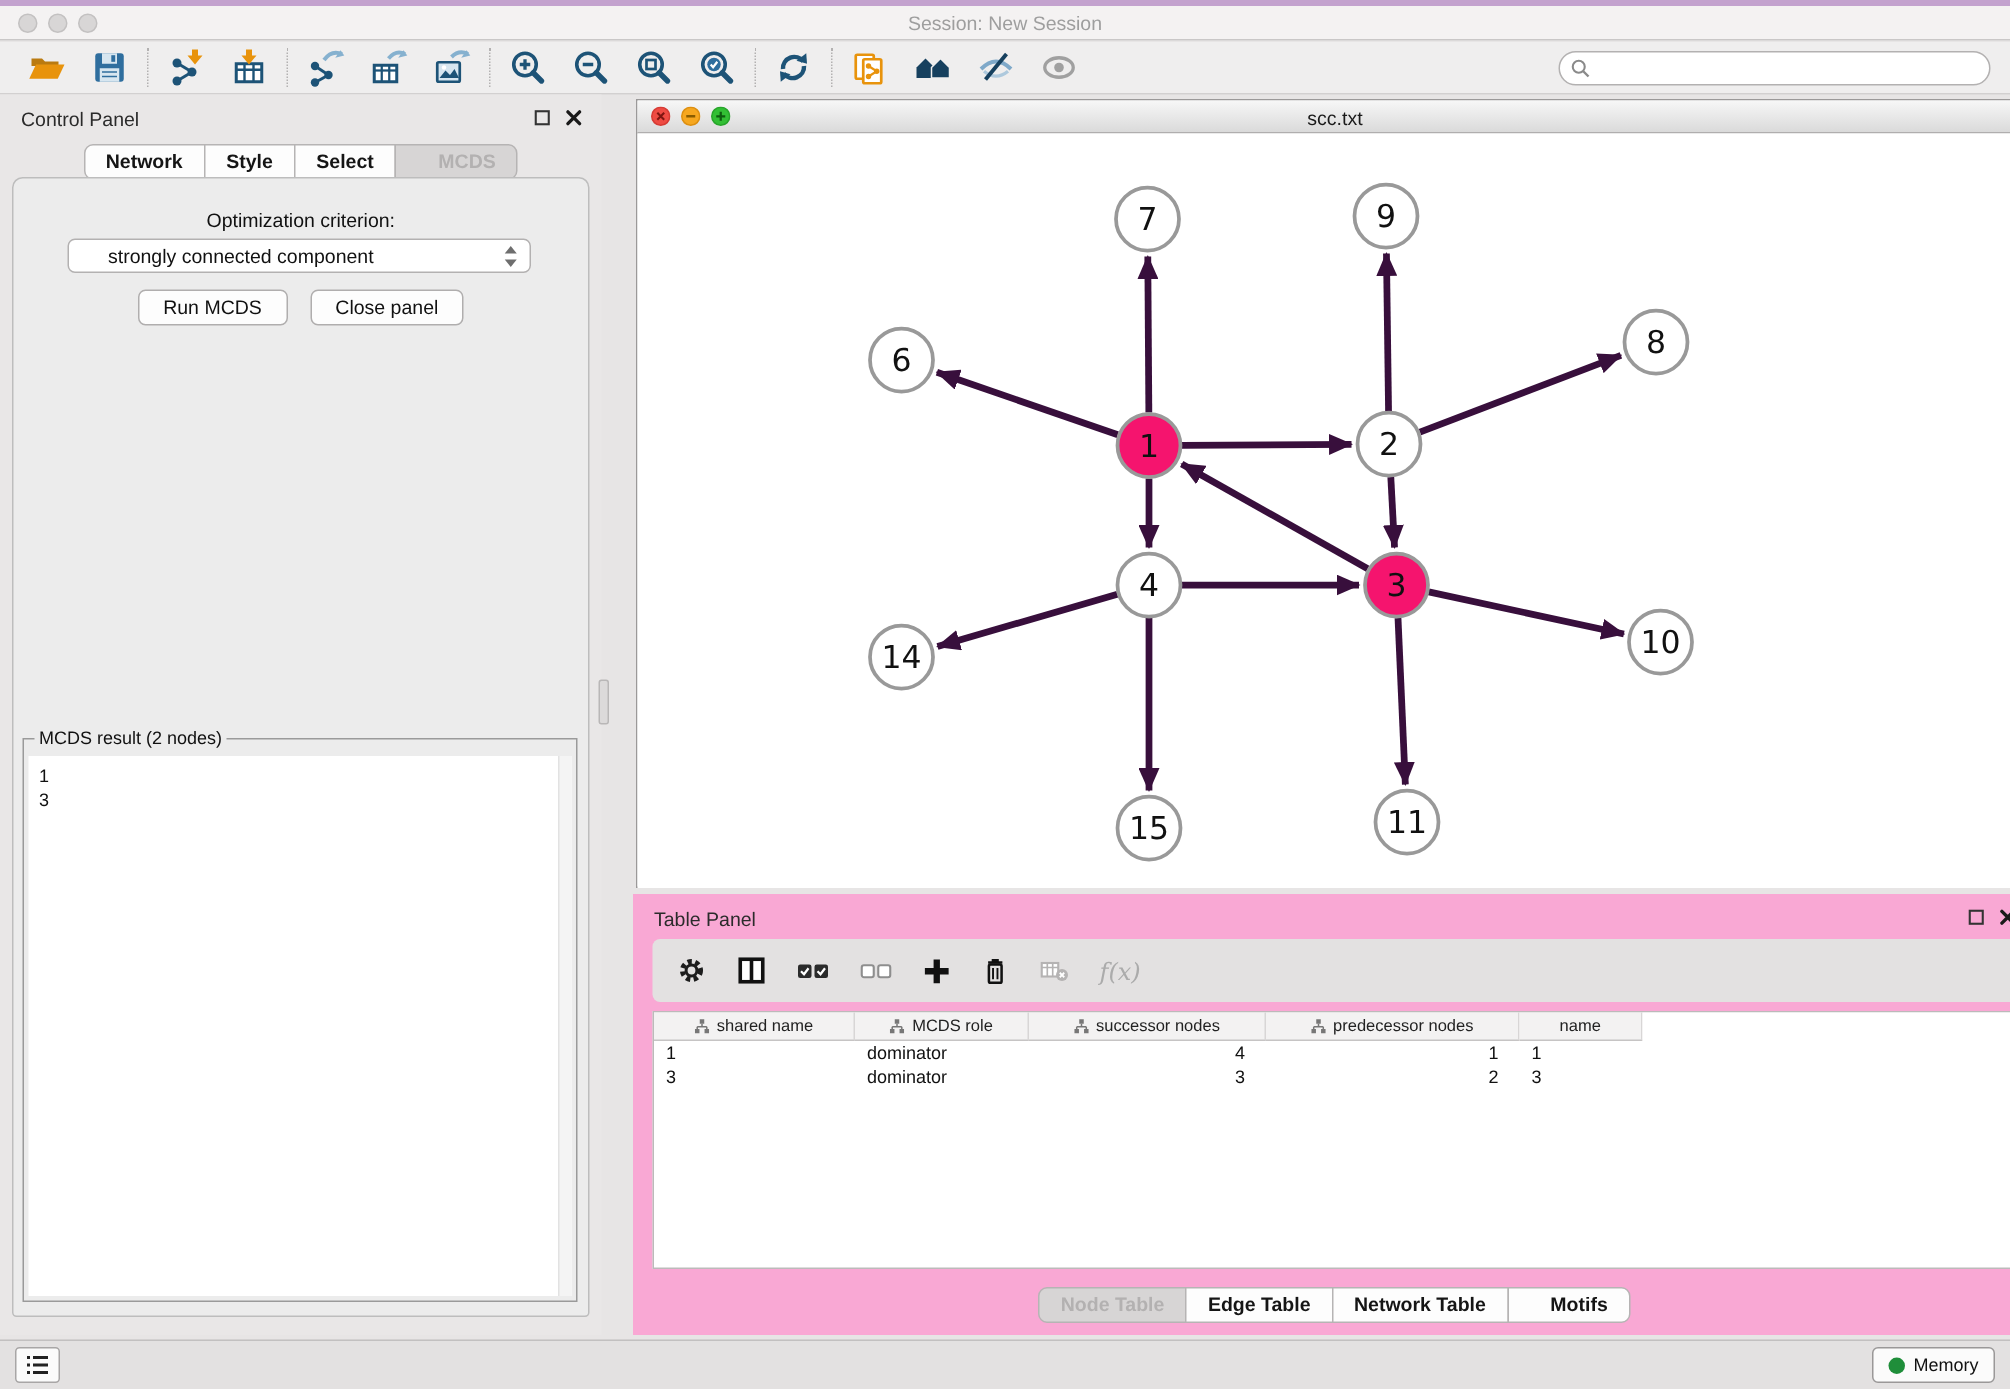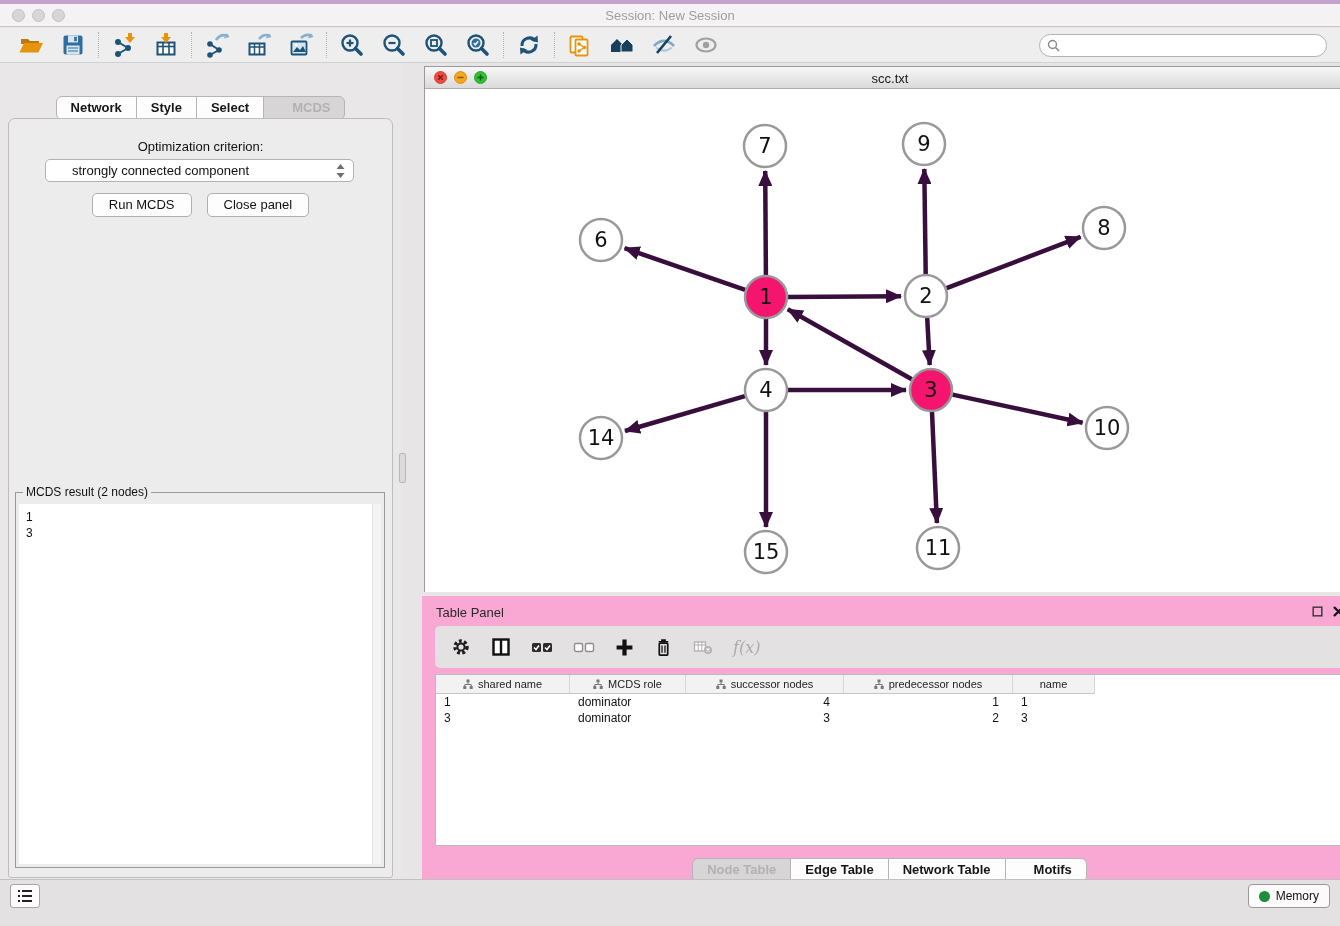--- a/index.html
+++ b/index.html
@@ -59,21 +59,21 @@
   .thead { display:flex; height:19px; }
   .th { background:#f3f2f2; border-right:1px solid #d8d6d6; border-bottom:1px solid #c6c4c4; display:flex; align-items:center; justify-content:center; gap:5px; font-size:11px; color:#222; flex:none; }
   .th-fill { flex:1; background:#fff; }
   .trow { display:flex; height:16px; font-size:12px; color:#111; }
   .td { flex:none; display:flex; align-items:center; }
   .w0{width:134px;} .w1{width:116px;} .w2{width:158px;} .w3{width:169px;} .w4{width:82px;}
   .al{ padding-left:8px; } .ar{ justify-content:flex-end; padding-right:14px; }
   .tp-tabs { position:absolute; left:0; bottom:8px; width:100%; display:flex; justify-content:center; }
 
   
-  .statusbar { position:absolute; left:0; bottom:0; width:1340px; height:47px; background:#e3e1e1; border-top:1px solid #c2c0c0; }
+  .statusbar { position:absolute; left:0; bottom:0; width:1340px; height:33px; background:#e3e1e1; border-top:1px solid #c2c0c0; }
   .status-left-btn { position:absolute; left:10px; top:4px; width:30px; height:24px; background:#fbfbfb; border:1px solid #a8a6a6; border-radius:3px; display:flex; align-items:center; justify-content:center; }
   .memory-btn { position:absolute; right:10px; top:4px; height:24px; background:#fbfbfb; border:1px solid #9a9898; border-radius:4px; display:flex; align-items:center; gap:6px; padding:0 10px; font-size:12px; color:#111; }
   .memory-dot { width:11px; height:11px; border-radius:50%; background:#1f8e3a; }
 
   .fx { font-family:"DejaVu Serif", serif; font-style:italic; font-size:16px; color:#ababab; }
   svg { display:block; }
 </style>
 </head>
 <body>
 
@@ -197,20 +197,31 @@
     <div class="search-wrap">
       <svg width="13" height="13" viewBox="0 0 13 13">
         <circle cx="5.5" cy="5.5" r="4" fill="none" stroke="#8a8a8a" stroke-width="1.4"></circle>
         <line x1="8.5" y1="8.5" x2="12" y2="12" stroke="#8a8a8a" stroke-width="1.6"></line>
       </svg>
       <input placeholder="" style="">
     </div>
   </div>
 
   <div class="control-panel">
+    <div class="panel-head">
+      <span class="panel-title">Control Panel</span>
+      <span class="panel-btns">
+        <svg width="13" height="13" viewBox="0 0 15 15">
+            <rect x="2.5" y="2.5" width="10" height="10" fill="none" stroke="#333" stroke-width="1.6"></rect>
+          </svg>
+        <svg width="13" height="13" viewBox="0 0 15 15">
+            <path d="M3 3 L12 12 M12 3 L3 12" stroke="#1a1a1a" stroke-width="2.6" stroke-linecap="round"></path>
+          </svg>
+      </span>
+    </div>
     <div class="cp-tabs">
       <div class="tab">Network</div>
       <div class="tab">Style</div>
       <div class="tab">Select</div>
       <div class="tab active">MCDS</div>
     </div>
     <div class="cp-content">
       <div class="opt-label">Optimization criterion:</div>
       <div class="criterion">
         <span>strongly connected component</span>

